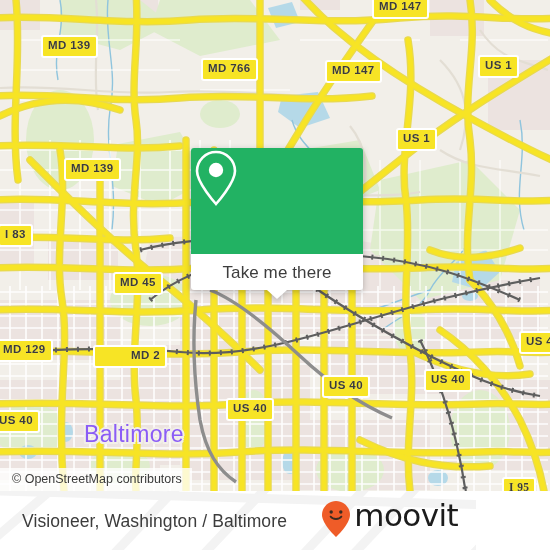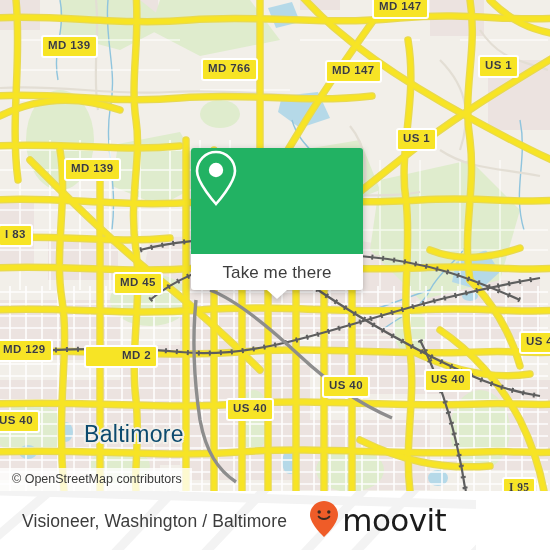--- a/index.html
+++ b/index.html
@@ -30,21 +30,21 @@
     line-height:1;
     padding:3px 5px 4px 5px;
     white-space:nowrap;
     box-sizing:border-box;
     text-shadow:0 0 1px rgba(255,255,255,.4);
   }
 
   
   .city-label{
     position:absolute;
-    color:#0c4a6e;
+    color:#8b5cf6;
     font-size:23px;
     letter-spacing:.3px;
     white-space:nowrap;
     text-shadow:
       -2px 0 #f2efe9, 2px 0 #f2efe9, 0 -2px #f2efe9, 0 2px #f2efe9,
       -1.5px -1.5px #f2efe9, 1.5px -1.5px #f2efe9,
       -1.5px 1.5px #f2efe9, 1.5px 1.5px #f2efe9;
   }
 
   
@@ -89,22 +89,22 @@
   .footer{
     position:absolute;left:0;top:491px;width:476px;height:59px;
     background:#ffffff;overflow:hidden;
   }
   .footer-watermark{position:absolute;left:0;top:-60px;opacity:1;}
   .footer-title{
     position:absolute;left:22px;top:50%;transform:translateY(-50%);
     font-size:17.5px;color:#3c3c3c;letter-spacing:.1px;white-space:nowrap;
   }
   .brand{
-    position:absolute;right:30px;top:50%;transform:translateY(-50%);
-    display:flex;align-items:center;gap:3px;
+    position:absolute;right:18px;top:50%;transform:translateY(-50%);
+    display:flex;align-items:flex-start;gap:3px;
   }
   .brand-word{
     font-size:31px;color:#1c1c1c;letter-spacing:-.6px;line-height:1;
     font-family:"DejaVu Sans","Liberation Sans",sans-serif;
   }
 </style>
 </head>
 <body>
 
 <div id="app">
@@ -387,21 +387,21 @@
     <div class="shield" style="left:41px;top:35px;">MD 139</div>
     <div class="shield" style="left:201px;top:58px;">MD 766</div>
     <div class="shield" style="left:372px;top:-4px;">MD 147</div>
     <div class="shield" style="left:325px;top:60px;">MD 147</div>
     <div class="shield" style="left:478px;top:55px;">US 1</div>
     <div class="shield" style="left:396px;top:128px;">US 1</div>
     <div class="shield" style="left:64px;top:158px;">MD 139</div>
     <div class="shield" style="left:-2px;top:224px;">I 83</div>
     <div class="shield" style="left:113px;top:250px;margin-top:22px;">MD 45</div>
     <div class="shield" style="left:-4px;top:339px;">MD 129</div>
-    <div class="shield" style="left:84px;top:345px;padding-left:36px;">MD 2</div>
+    <div class="shield" style="left:93px;top:345px;padding-left:36px;">MD 2</div>
     <div class="shield" style="left:-8px;top:410px;">US 40</div>
     <div class="shield" style="left:226px;top:398px;">US 40</div>
     <div class="shield" style="left:322px;top:375px;">US 40</div>
     <div class="shield" style="left:424px;top:369px;">US 40</div>
     <div class="shield" style="left:519px;top:331px;">US 40</div>
     <div class="shield" style="left:502px;top:477px;font-family:Liberation Serif, serif;">I 95</div>
 
     <div class="city-label" style="left:84px;top:421px;">Baltimore</div>
 
     <div class="callout">

